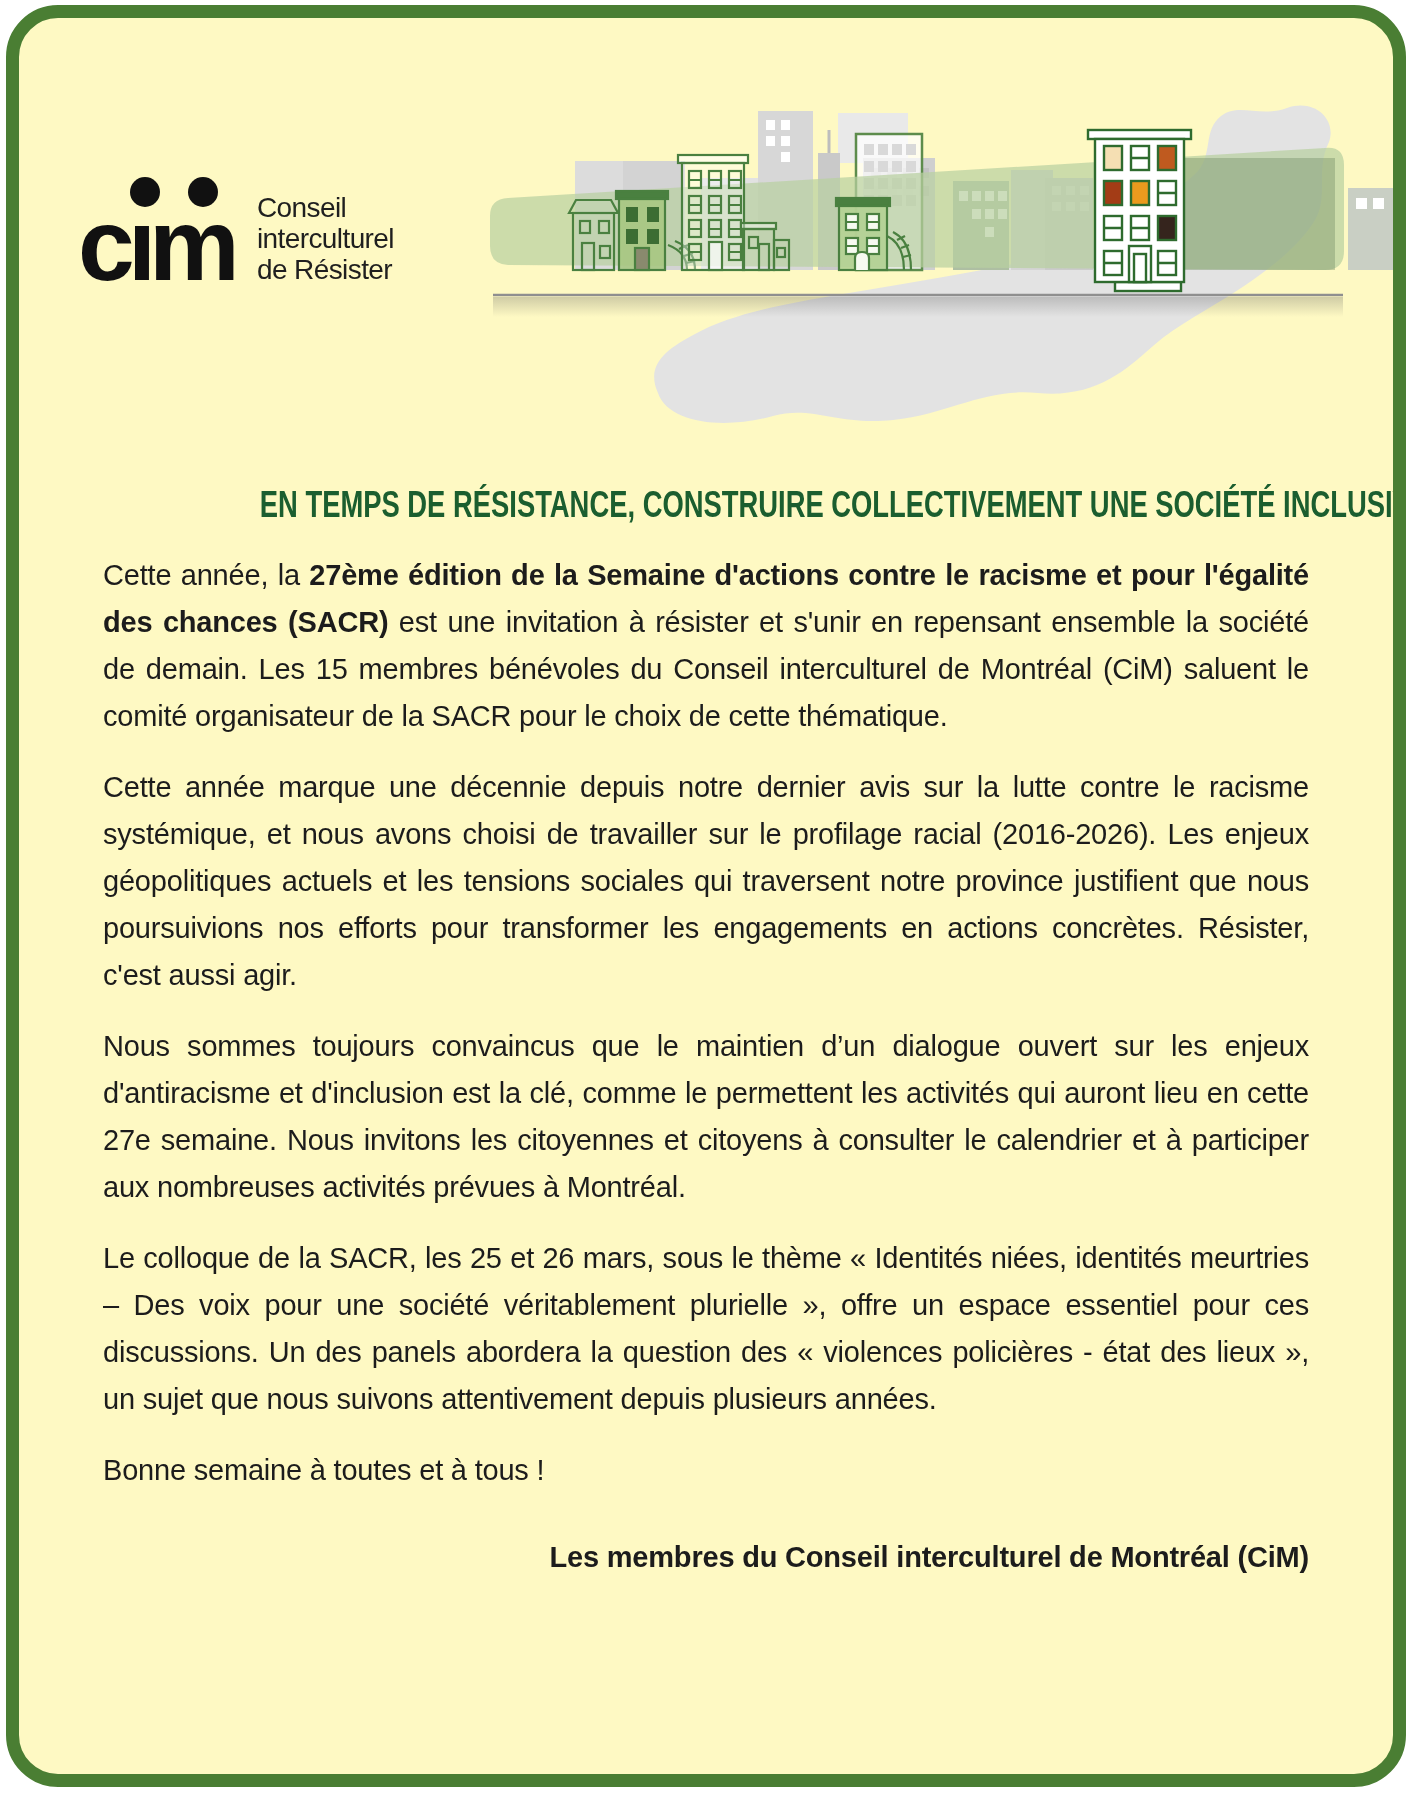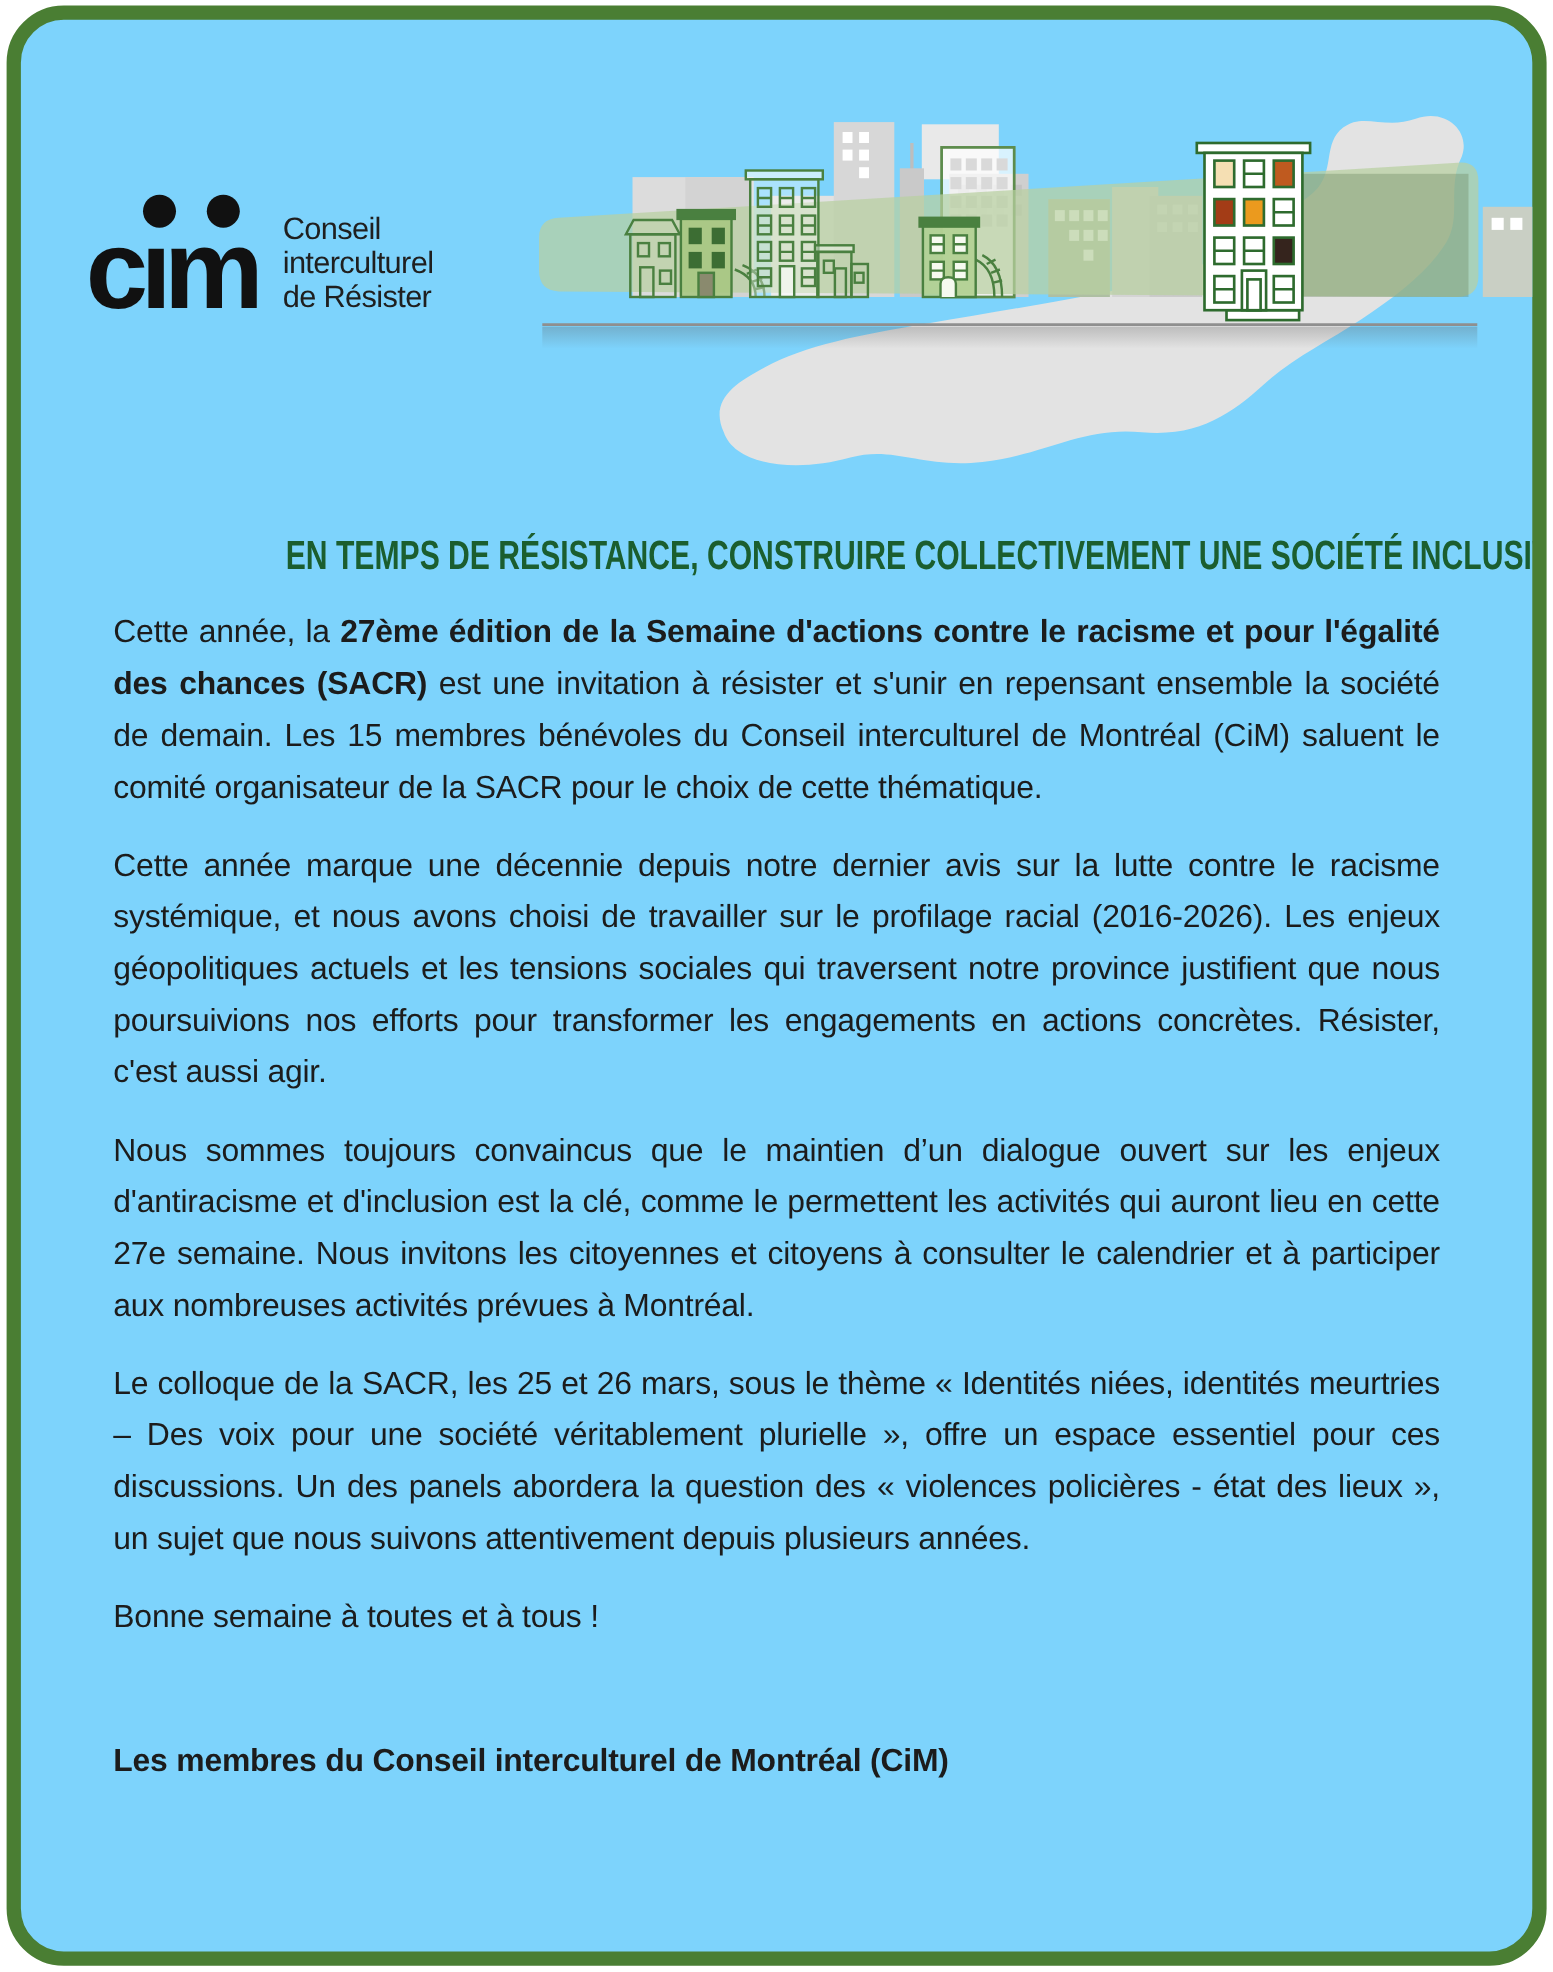--- a/index.html
+++ b/index.html
@@ -1,20 +1,20 @@
 <!DOCTYPE html>
 <html lang="fr"><head>
 <meta charset="utf-8">
 <style>
   html,body{margin:0;padding:0;background:#ffffff;}
   body{font-family:"Liberation Sans",sans-serif;color:#1c1c1c;}
 
   .frame{
     width:1400px;height:1782px;margin:5px auto;box-sizing:border-box;
-    border:13px solid #4a7e33;border-radius:52px;background:#7dd3fc;
+    border:13px solid #4a7e33;border-radius:52px;background:#fef9c3;
     position:relative;overflow:hidden;
   }
 
   
   header{position:relative;height:450px;}
   .logo{position:absolute;left:62px;top:158px;display:flex;align-items:flex-start;}
   .logo-mark{width:162px;height:112px;display:block;}
   .org-name{margin-left:14px;margin-top:16px;font-size:28px;line-height:31px;
     letter-spacing:-0.6px;color:#1f1f1f;}
   .banner{position:absolute;left:444px;top:40px;width:938px;height:380px;}
@@ -24,21 +24,21 @@
   h1{
     margin:16px 0 26px;text-align:center;color:#1b5e2f;
     font-size:37px;font-weight:bold;white-space:nowrap;
     transform:scaleX(0.74);transform-origin:center;
   }
   p{
     margin:0 0 24px;font-size:29px;line-height:47px;letter-spacing:-0.2px;
     text-align:justify;
   }
   p.closing{margin-bottom:0;}
-  p.signature{margin-top:84px;font-weight:bold;text-align:left;}
+  p.signature{margin-top:40px;font-weight:bold;text-align:right;}
 </style>
 </head>
 <body>
 
 <div class="frame">
 
   <header>
 
     <div class="logo">
       <svg class="logo-mark" viewBox="0 0 162 112" aria-hidden="true">

